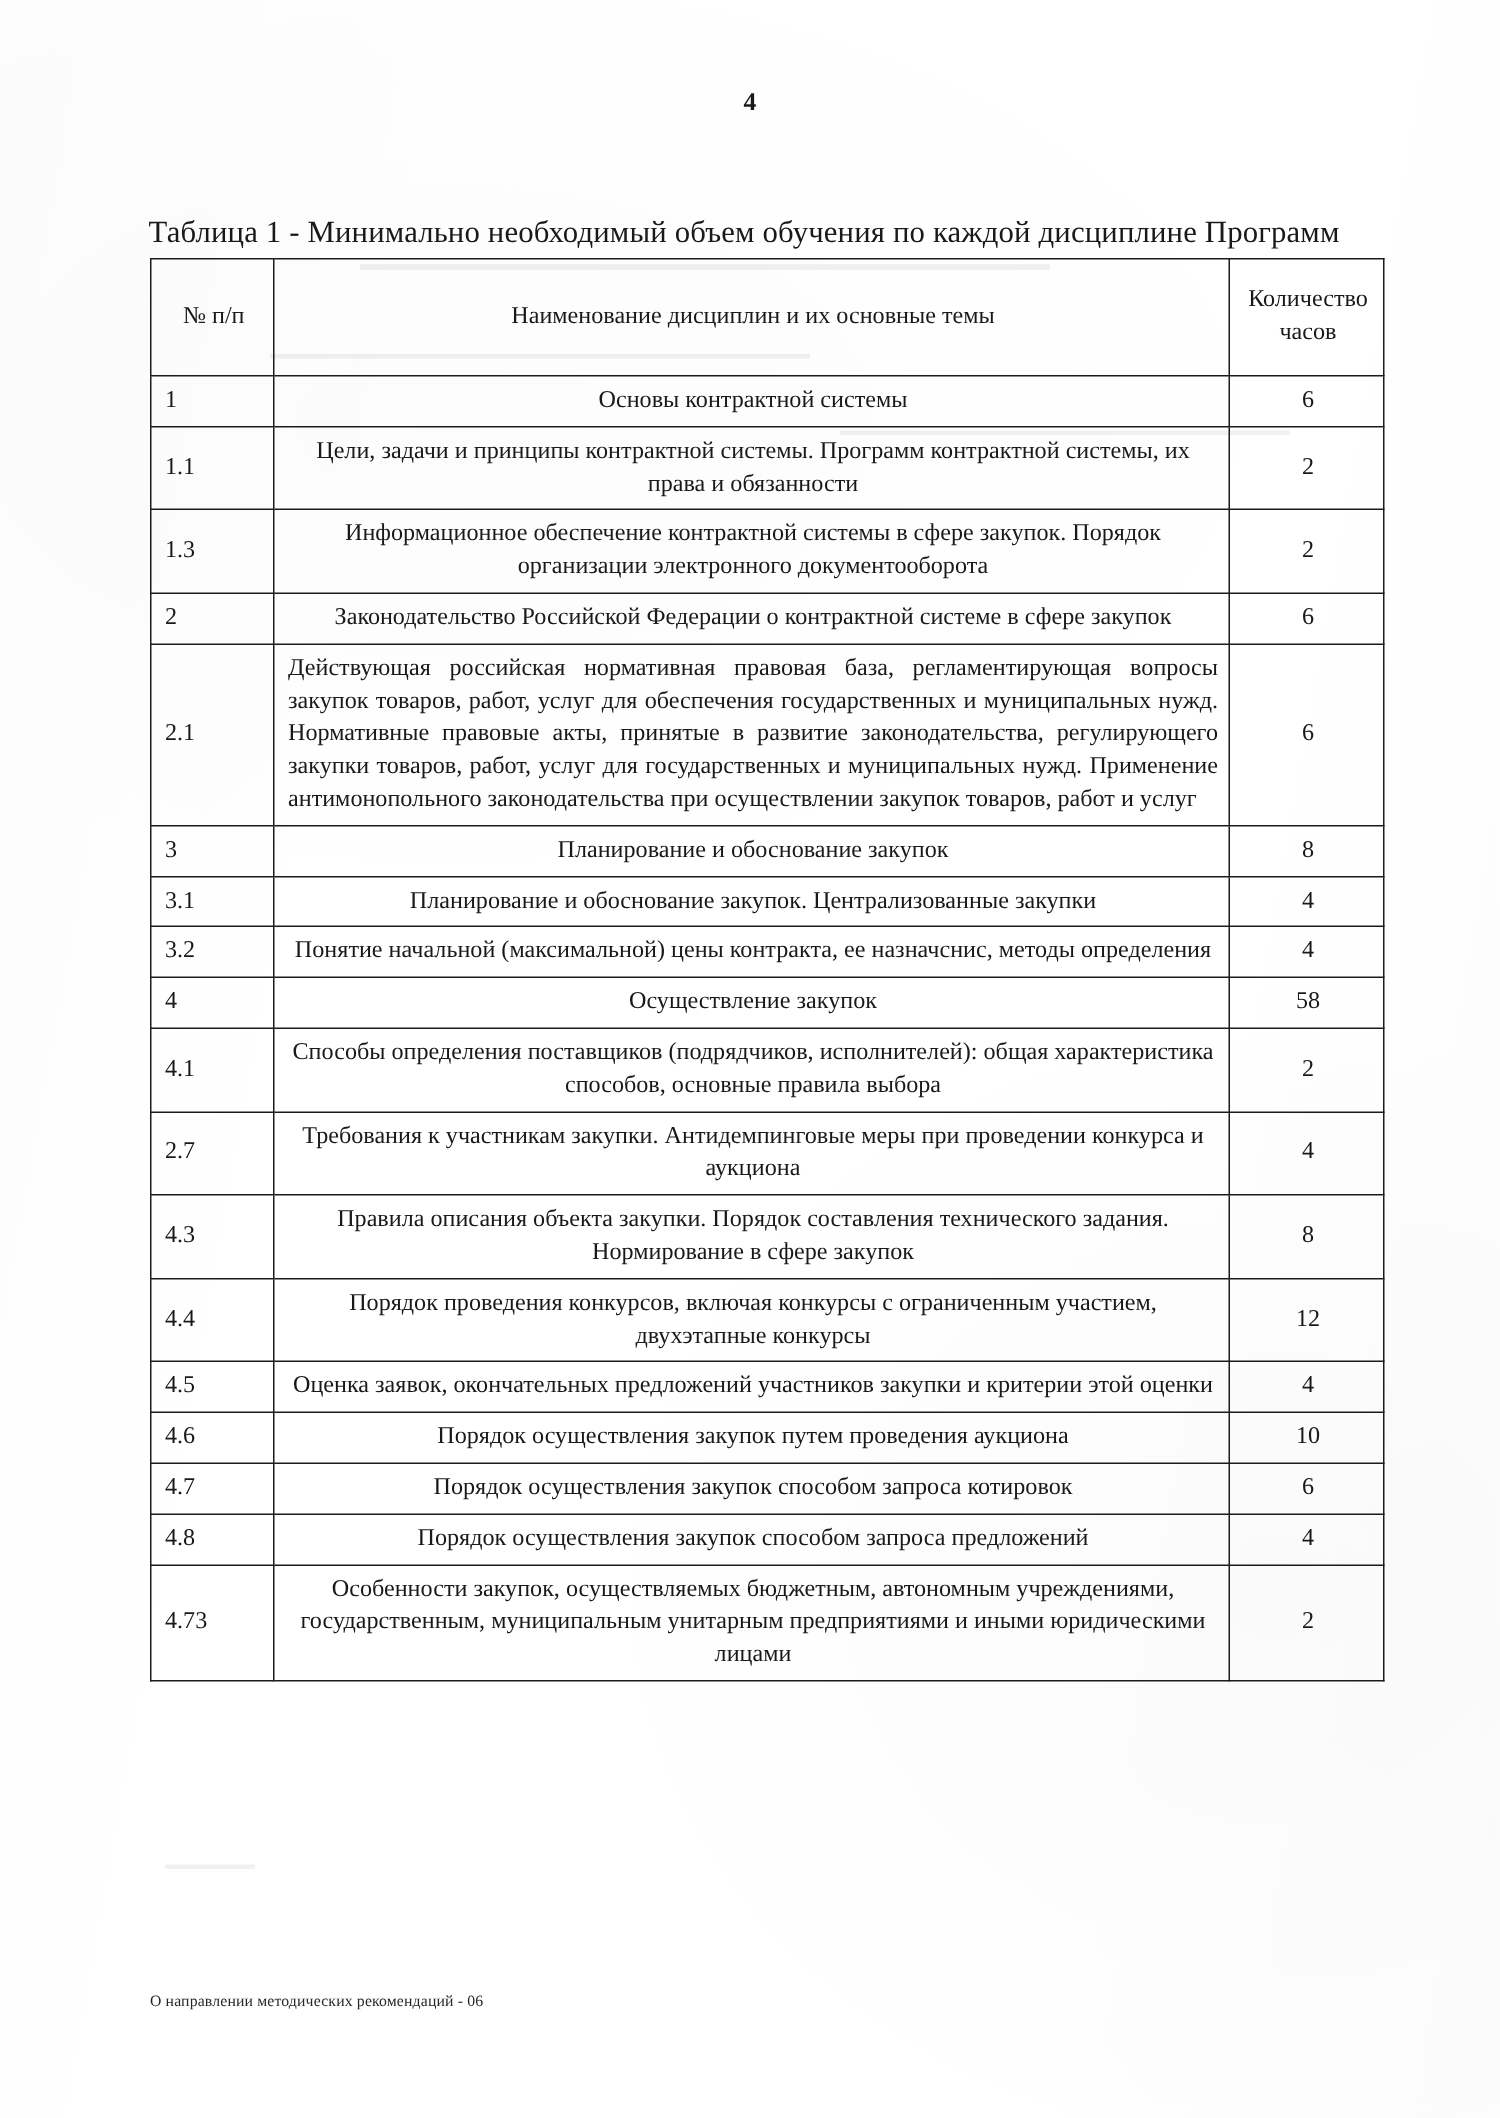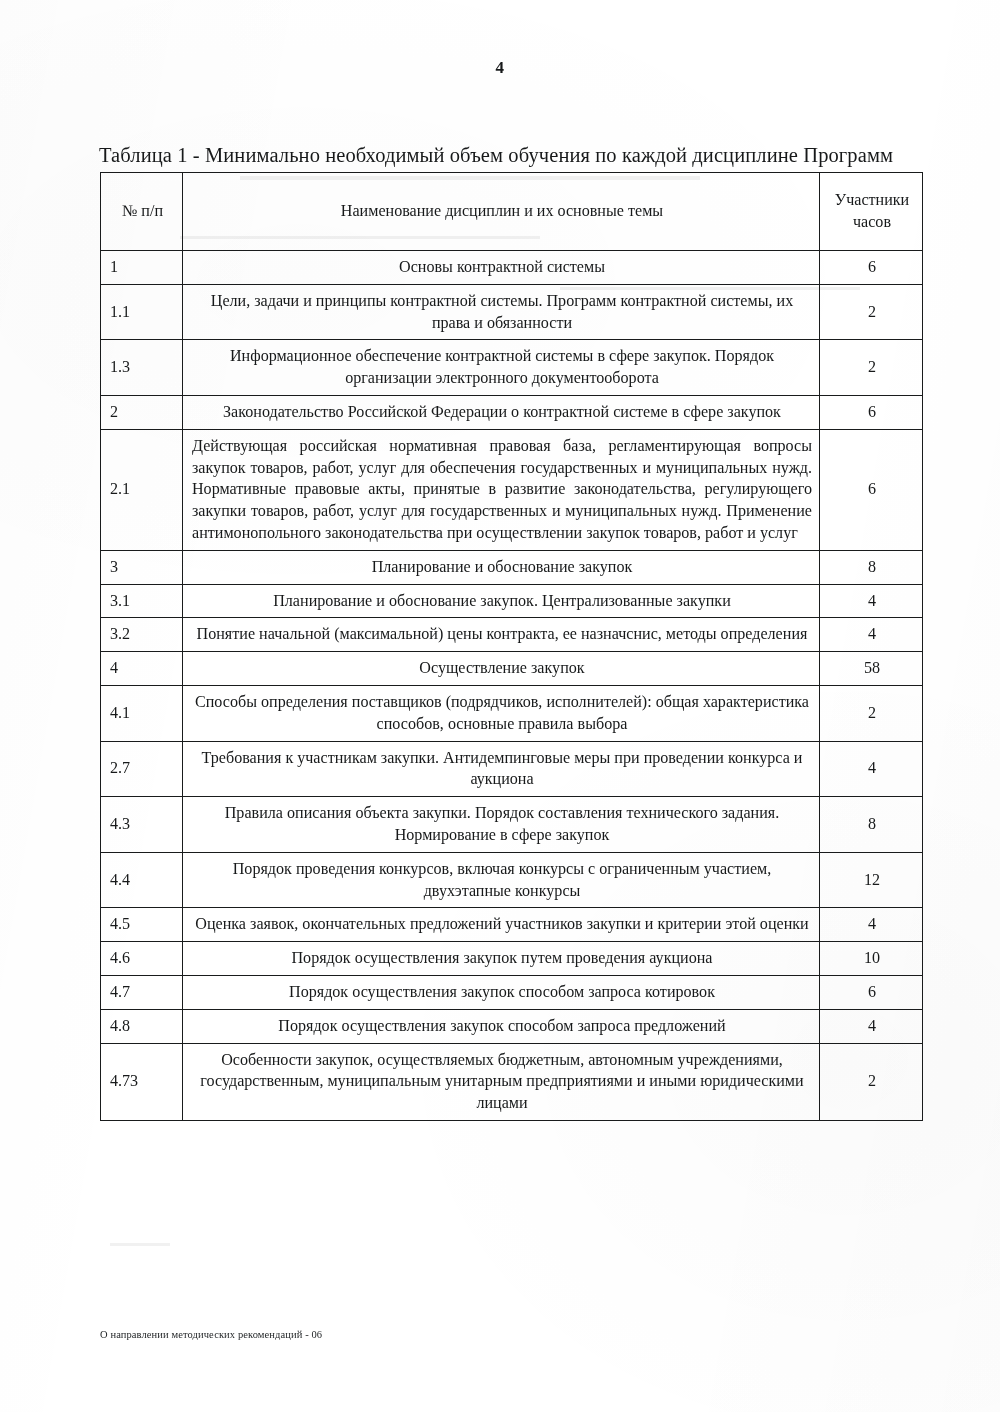--- a/index.html
+++ b/index.html
@@ -142,21 +142,21 @@
       <colgroup>
         <col class="c-num">
         <col class="c-name">
         <col class="c-hours">
       </colgroup>
       <thead>
         <tr>
           <th class="h-num">№ п/п</th>
           <th class="h-name">Наименование дисциплин и их основные темы</th>
           <th class="h-hours">
-            <span>Участники</span><br>
+            <span>Количество</span><br>
             <span>часов</span>
           </th>
         </tr>
       </thead>
       <tbody id="table-body">
           <tr>
             <td class="cell-num">1</td>
             <td class="cell-name">Основы контрактной системы</td>
             <td class="cell-hours">6</td>
           </tr>

